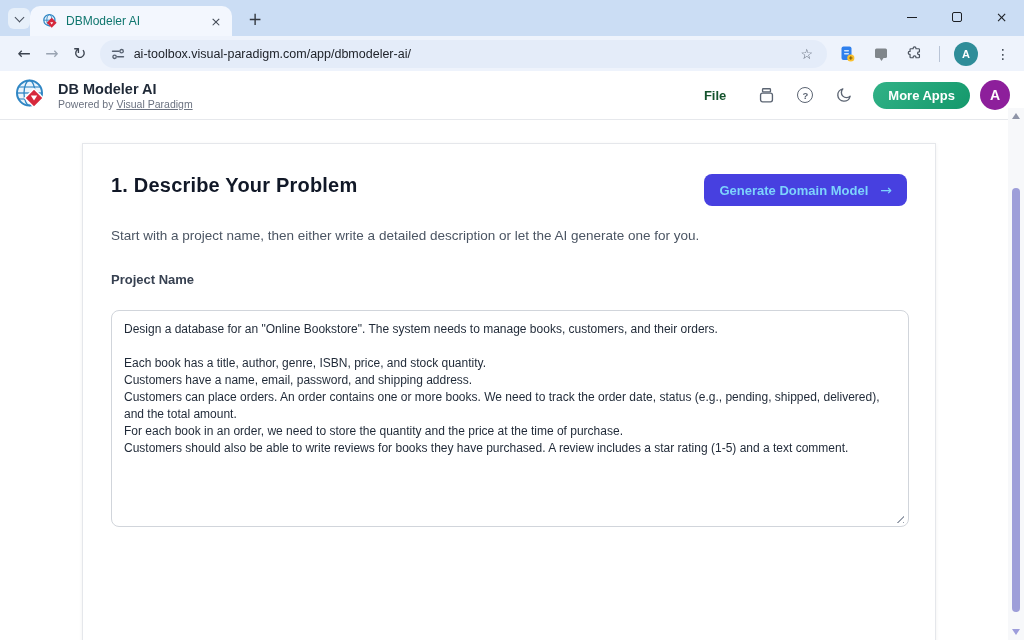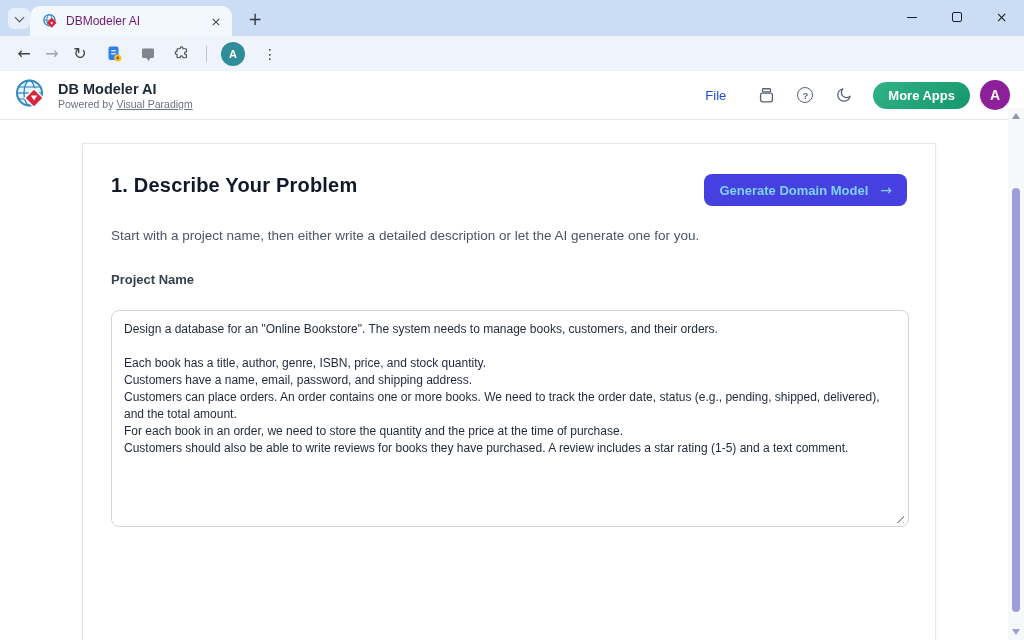--- a/index.html
+++ b/index.html
@@ -7,21 +7,21 @@
   body { font-family:"Liberation Sans", sans-serif; position:relative; background:#fff; }
 
   
   .tabstrip { position:absolute; left:0; top:0; width:1024px; height:36px; background:#cbddf4; }
   .tab-search { position:absolute; left:8px; top:8px; width:22px; height:21px; border-radius:6px;
     background:rgba(255,255,255,.55); display:flex; align-items:center; justify-content:center; cursor:pointer; }
   .chev { width:7px; height:7px; border-right:1.6px solid #474f5c; border-bottom:1.6px solid #474f5c;
     transform:rotate(45deg); margin-top:-3px; }
   .tab { position:absolute; left:30px; top:6px; width:202px; height:30px; background:#f3f7fe;
     border-radius:10px 10px 0 0; display:flex; align-items:center; padding:0 8px 0 12px; }
-  .tab-title { font-size:12px; color:#701a75; flex:1; margin-left:8px; white-space:nowrap; overflow:hidden; }
+  .tab-title { font-size:12px; color:#0f766e; flex:1; margin-left:8px; white-space:nowrap; overflow:hidden; }
   .tab-close { width:16px; height:16px; border-radius:50%; display:flex; align-items:center; justify-content:center;
     color:#444b57; font-size:13px; line-height:1; cursor:pointer; font-family:"DejaVu Sans",sans-serif; }
   .new-tab { position:absolute; left:244px; top:8px; width:22px; height:22px; display:flex; align-items:center;
     justify-content:center; color:#33383f; font-size:17px; cursor:pointer; font-family:"DejaVu Sans",sans-serif; }
   .win-controls { position:absolute; right:0; top:0; height:34px; display:flex; }
   .win-btn { width:45px; height:34px; display:flex; align-items:center; justify-content:center; cursor:pointer; color:#1c1f24; }
   .ic-min { width:10px; height:0; border-top:1.1px solid #1c1f24; display:block; }
   .ic-max { width:10px; height:10px; border:1.1px solid #1c1f24; border-radius:2px; display:block; }
   .ic-close { font-size:14px; font-family:"DejaVu Sans",sans-serif; }
 
@@ -43,21 +43,21 @@
 
   
   .app-header { position:absolute; left:0; top:71px; width:1024px; height:49px; background:#fff;
     border-bottom:1px solid #e6e8ec; display:flex; align-items:center; padding:8px 14px; }
   .logo { width:34px; height:34px; flex:none; }
   .title-box { margin-left:10px; }
   .app-title { font-size:14.5px; font-weight:bold; color:#1f2937; }
   .powered { font-size:10.5px; color:#6b7280; margin-top:1px; }
   .powered a { color:#6b7280; text-decoration:underline; cursor:pointer; }
   .hdr-spacer { flex:1; }
-  .hdr-file { font-size:13px; font-weight:normal; color:#1d4ed8; margin-right:30px; cursor:pointer; }
+  .hdr-file { font-size:13px; font-weight:bold; color:#14532d; margin-right:30px; cursor:pointer; }
   .hdr-ic { width:20px; height:20px; margin-right:19px; display:flex; align-items:center; justify-content:center; cursor:pointer; }
   .help-circle { width:16px; height:16px; border:1.4px solid #5b6472; border-radius:50%; color:#5b6472;
     font-size:9.5px; font-weight:bold; display:flex; align-items:center; justify-content:center; }
   .more-apps { height:27px; padding:0 15px; border:none; border-radius:14px; color:#fff; font-size:13px;
     font-weight:bold; background:linear-gradient(135deg,#31b287,#14986b); cursor:pointer; margin-right:10px;
     font-family:"Liberation Sans",sans-serif; }
   .hdr-avatar { width:30px; height:30px; border-radius:50%; background:#8d1f9b; color:#fff; font-size:14px;
     font-weight:bold; display:flex; align-items:center; justify-content:center; cursor:pointer; }
 
   
@@ -124,20 +124,30 @@
     <div class="win-btn">
         <span class="ic-close">×</span>
       </div>
   </div>
 </div>
 
 <div class="toolbar">
   <div class="nav-btn">←</div>
   <div class="nav-btn disabled">→</div>
   <div class="nav-btn">↻</div>
+  <div class="omnibox">
+    <svg width="16" height="16" viewBox="0 0 16 16">
+      <line x1="2.5" y1="5.2" x2="9" y2="5.2" stroke="#566070" stroke-width="1.4" stroke-linecap="round"></line>
+      <circle cx="11.6" cy="5.2" r="1.7" fill="none" stroke="#566070" stroke-width="1.3"></circle>
+      <line x1="7.5" y1="10.8" x2="13.5" y2="10.8" stroke="#566070" stroke-width="1.4" stroke-linecap="round"></line>
+      <circle cx="4.6" cy="10.8" r="1.7" fill="none" stroke="#566070" stroke-width="1.3"></circle>
+    </svg>
+    <span class="omni-url">ai-toolbox.visual-paradigm.com/app/dbmodeler-ai/</span>
+    <span class="omni-star">☆</span>
+  </div>
   <div class="ext-area">
     <div class="ext-btn">
       <svg width="18" height="18" viewBox="0 0 18 18">
         <rect x="3.5" y="1.5" width="10" height="13.5" rx="2" fill="#2f80ed"></rect>
         <rect x="6" y="5" width="5" height="1.4" rx="0.7" fill="#cfe3fb"></rect>
         <rect x="6" y="8" width="5" height="1.4" rx="0.7" fill="#cfe3fb"></rect>
         <circle cx="12.8" cy="13" r="3.6" fill="#fbc02d"></circle>
         <path d="M12.8 11.3v3.4M11.1 13h3.4" stroke="#7a5b00" stroke-width="1.1"></path>
       </svg>
     </div>

